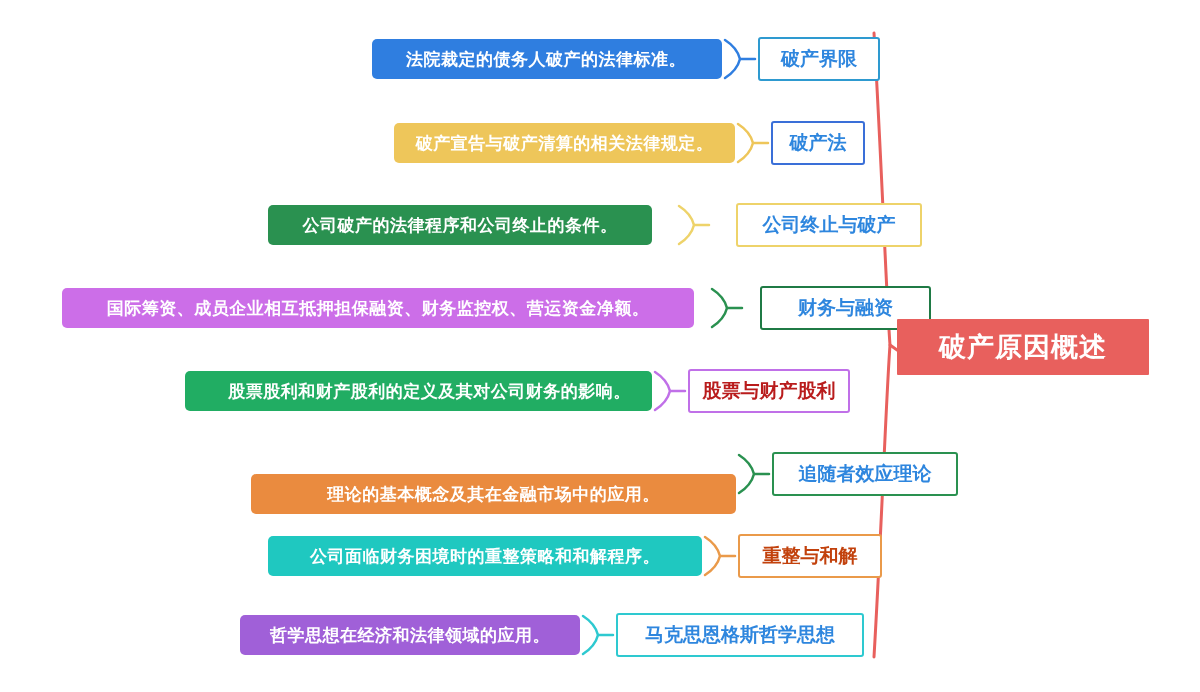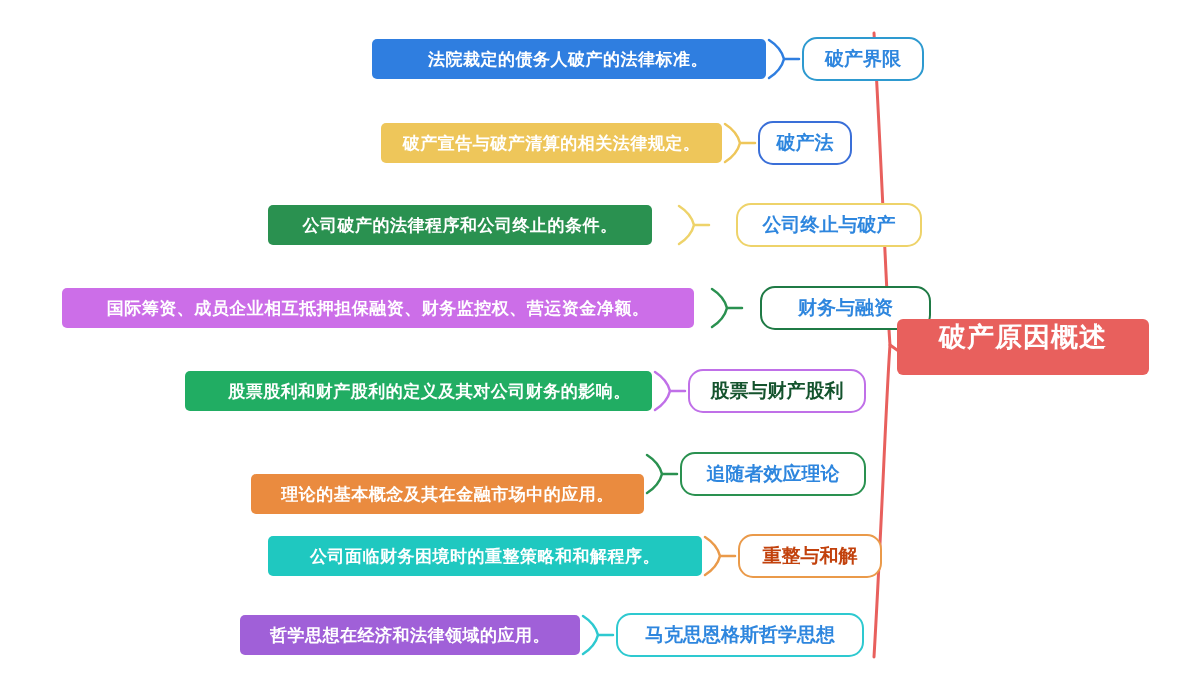--- a/index.html
+++ b/index.html
@@ -48,37 +48,37 @@
   }
   .connector svg {
     display: block;
   }
   .label-box {
     box-sizing: border-box;
     height: 44px;
     background: #ffffff;
     border-style: solid;
     border-width: 2px;
-    border-radius: 15px;
+    border-radius: 3px;
     display: flex;
     align-items: center;
     justify-content: center;
     color: #2e86de;
     font-size: 19px;
     font-family: "DejaVu Serif", "Liberation Serif", serif;
     font-weight: 700;
     white-space: nowrap;
     padding: 0 22px;
   }
   #root-node {
     position: absolute;
     box-sizing: border-box;
-    border-radius: 6px;
+    border-radius: 1px;
     display: flex;
-    align-items: flex-start;
+    align-items: center;
     justify-content: center;
     color: #ffffff;
     font-family: "DejaVu Serif", "Liberation Serif", serif;
     font-weight: 700;
     font-size: 27px;
     letter-spacing: 1px;
     white-space: nowrap;
   }
   #spine {
     position: absolute;
@@ -94,30 +94,30 @@
 
 <div id="canvas">
 
   <svg id="spine" viewBox="0 0 40 650" width="40" height="650">
     <path id="spine-path" fill="none" stroke-width="3" stroke-linecap="round" stroke-linejoin="round" d="M 14 13 C 22 150, 26 270, 30 325 L 30 325 C 26 380, 22 500, 14 637" stroke="#e8605d"></path>
     <path id="spine-path-2" fill="none" stroke-width="3" stroke-linecap="round" stroke-linejoin="round" d="M 30 325 L 40 332" stroke="#e8605d"></path>
   </svg>
 
   <div id="branches">
       <div class="branch" style="left: 372px; top: 37px;">
-        <div class="desc-box" style="background: rgb(47, 126, 224); width: 394px; padding-left: 12px;">法院裁定的债务人破产的法律标准。</div>
+        <div class="desc-box" style="background: rgb(47, 126, 224); width: 350px; padding-left: 12px;">法院裁定的债务人破产的法律标准。</div>
         <div class="connector">
           <svg width="36" height="44" viewBox="0 0 36 44">
             <path d="M 3 3 C 14 10, 17 18, 18 22 C 17 26, 14 34, 3 41" fill="none" stroke="#2f7ee0" stroke-width="2.5" stroke-linecap="round"></path>
             <path d="M 18 22 L 33 22" fill="none" stroke="#2f7ee0" stroke-width="2.5" stroke-linecap="round"></path>
           </svg>
         </div>
         <div class="label-box" style="border-color: rgb(46, 154, 208); color: rgb(46, 134, 222); width: 122px;">破产界限</div>
       </div>
-      <div class="branch" style="left: 381px; top: 121px;">
+      <div class="branch" style="left: 394px; top: 121px;">
         <div class="desc-box" style="background: rgb(238, 198, 90); width: 341px;">破产宣告与破产清算的相关法律规定。</div>
         <div class="connector">
           <svg width="36" height="44" viewBox="0 0 36 44">
             <path d="M 3 3 C 14 10, 17 18, 18 22 C 17 26, 14 34, 3 41" fill="none" stroke="#eec65a" stroke-width="2.5" stroke-linecap="round"></path>
             <path d="M 18 22 L 33 22" fill="none" stroke="#eec65a" stroke-width="2.5" stroke-linecap="round"></path>
           </svg>
         </div>
         <div class="label-box" style="border-color: rgb(58, 111, 216); color: rgb(46, 134, 222); width: 94px;">破产法</div>
       </div>
       <div class="branch" style="left: 268px; top: 203px; gap: 24px;">
@@ -141,24 +141,24 @@
         <div class="label-box" style="border-color: rgb(31, 122, 69); color: rgb(46, 134, 222); width: 171px;">财务与融资</div>
       </div>
       <div class="branch" style="left: 185px; top: 369px;">
         <div class="desc-box" style="background: rgb(33, 173, 99); width: 467px; padding-left: 36px;">股票股利和财产股利的定义及其对公司财务的影响。</div>
         <div class="connector">
           <svg width="36" height="44" viewBox="0 0 36 44">
             <path d="M 3 3 C 14 10, 17 18, 18 22 C 17 26, 14 34, 3 41" fill="none" stroke="#c070e8" stroke-width="2.5" stroke-linecap="round"></path>
             <path d="M 18 22 L 33 22" fill="none" stroke="#c070e8" stroke-width="2.5" stroke-linecap="round"></path>
           </svg>
         </div>
-        <div class="label-box" style="border-color: rgb(192, 112, 232); color: #14532d; width: 178px;">股票与财产股利</div>
+        <div class="label-box" style="border-color: rgb(192, 112, 232); color: #b91c1c; width: 162px;">股票与财产股利</div>
       </div>
       <div class="branch" style="left: 251px; top: 452px;">
-        <div class="desc-box" style="background: rgb(234, 139, 63); width: 393px; margin-top: 40px;">理论的基本概念及其在金融市场中的应用。</div>
+        <div class="desc-box" style="background: rgb(234, 139, 63); width: 485px; margin-top: 40px;">理论的基本概念及其在金融市场中的应用。</div>
         <div class="connector">
           <svg width="36" height="44" viewBox="0 0 36 44">
             <path d="M 3 3 C 14 10, 17 18, 18 22 C 17 26, 14 34, 3 41" fill="none" stroke="#2a9150" stroke-width="2.5" stroke-linecap="round"></path>
             <path d="M 18 22 L 33 22" fill="none" stroke="#2a9150" stroke-width="2.5" stroke-linecap="round"></path>
           </svg>
         </div>
         <div class="label-box" style="border-color: rgb(42, 145, 80); color: rgb(46, 134, 222); width: 186px;">追随者效应理论</div>
       </div>
       <div class="branch" style="left: 268px; top: 534px;">
         <div class="desc-box" style="background: rgb(31, 200, 192); width: 434px;">公司面临财务困境时的重整策略和和解程序。</div>

